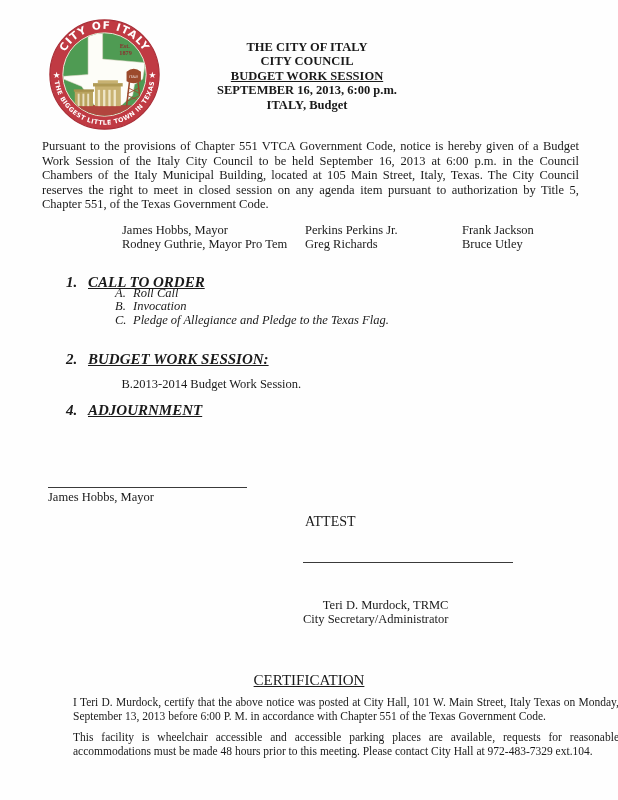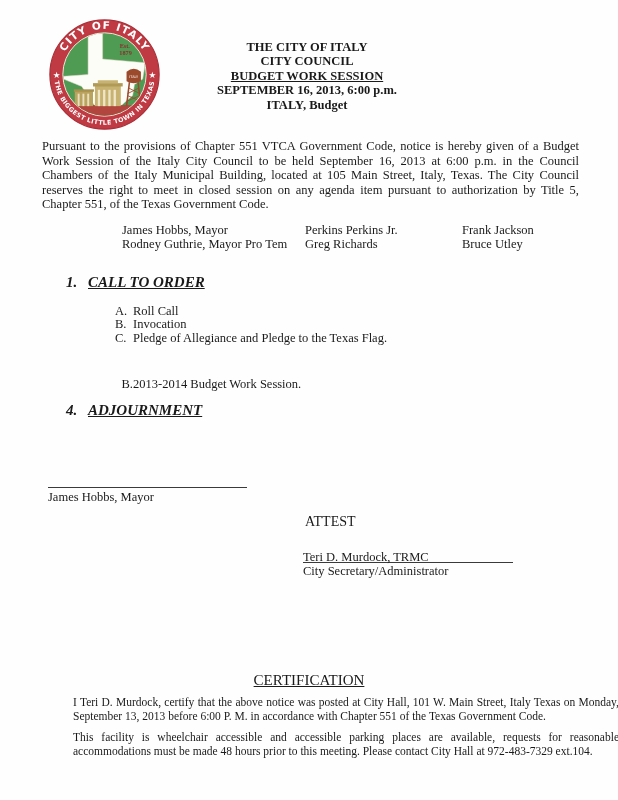--- a/index.html
+++ b/index.html
@@ -40,21 +40,21 @@
   .agenda-subs { position:absolute; left:115px; font-size:12.5px; line-height:13.4px; }
   .agenda-subs .row { white-space:nowrap; }
   .agenda-subs .l { display:inline-block; width:18px; }
 
   
   .sigline { position:absolute; border-top:1.2px solid #3a3a3a; height:0; }
   #mayor-sigline { left:48px; top:487px; width:199px; }
   #mayor-name { position:absolute; left:48px; top:490px; font-size:12.5px; }
   #attest { position:absolute; left:305px; top:514px; font-size:14px; }
   #sec-sigline { left:303px; top:562px; width:210px; }
-  #sec-block { position:absolute; left:303px; top:550px; font-size:12.5px; line-height:14px; }
+  #sec-block { position:absolute; left:303px; top:598px; font-size:12.5px; line-height:14px;text-align:right; }
 
   
   #cert-heading {
     position:absolute; left:0; top:672px; width:618px;
     text-align:center; font-size:15px;
   }
   #cert-heading span { text-decoration:underline; }
   .cert-para {
     position:absolute; left:37px; width:546px;
     font-size:11.5px; line-height:13.9px; text-align:justify;margin-left:36px;
@@ -154,32 +154,35 @@
     <div>Greg Richards</div>
   </div>
   <div id="council-col-3" class="council-col">
     <div>Frank Jackson</div>
     <div>Bruce Utley</div>
   </div>
 
   <div class="agenda-head" style="top:274px;">
     <span class="num">1.</span><span class="t">CALL TO ORDER</span>
   </div>
-  <div class="agenda-subs" style="top:305px;">
+  <div class="agenda-subs" style="top:287px;font-style:italic;">
     <div class="row">
       <span class="l">A.</span><span>Roll Call</span>
     </div>
     <div class="row">
       <span class="l">B.</span><span>Invocation</span>
     </div>
     <div class="row">
       <span class="l">C.</span><span>Pledge of Allegiance and Pledge to the Texas Flag.</span>
     </div>
   </div>
 
+  <div class="agenda-head" style="top:351px;">
+    <span class="num">2.</span><span class="t">BUDGET WORK SESSION:</span>
+  </div>
   <div class="agenda-subs" style="top:378px;text-align:right;">
     <div class="row">
       <span class="l">B.</span><span>2013-2014 Budget Work Session.</span>
     </div>
   </div>
 
   <div class="agenda-head" style="top:402px;">
     <span class="num">4.</span><span class="t">ADJOURNMENT</span>
   </div>
 

